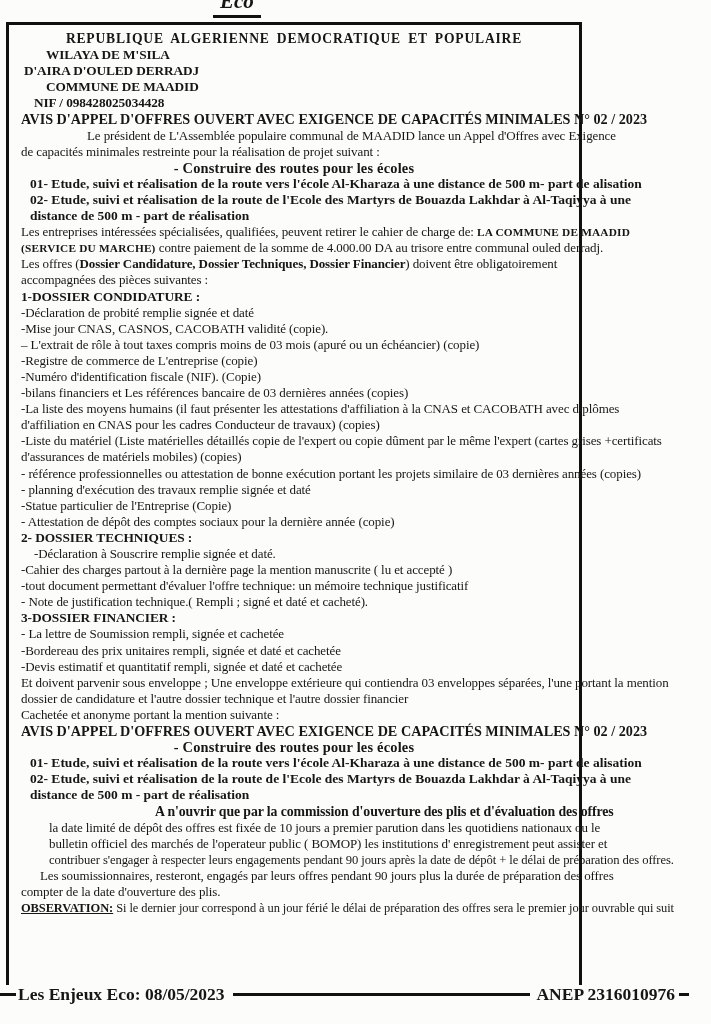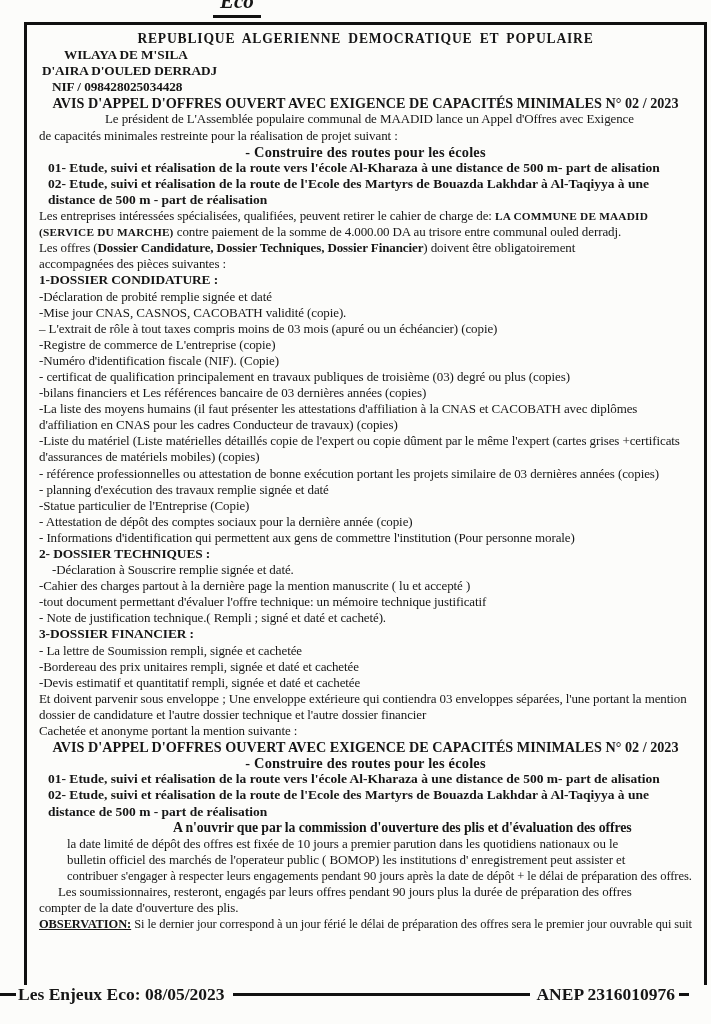--- a/index.html
+++ b/index.html
@@ -9,21 +9,21 @@
     font-family:"Liberation Serif","DejaVu Serif",serif;
   }
   
   .masthead{
     position:absolute;top:-11px;left:213px;z-index:3;
     font-weight:700;font-style:italic;font-size:21px;
     border-bottom:3px solid #111;padding:0 7px 1px 7px;
   }
   
   .frame{
-    position:absolute;left:24px;top:22px;width:683px;height:963px;
+    position:absolute;left:6px;top:22px;width:576px;height:963px;
     border:3px solid #101010;border-bottom:none;box-sizing:border-box;
     padding:6px 12px 0 12px;
   }
   .ln{
     white-space:nowrap;font-size:13px;line-height:16.1px;
     letter-spacing:-0.1px;margin-left:0;
   }
   .s-republic{text-align:center;font-weight:700;font-size:13.6px;letter-spacing:.8px;word-spacing:3px;}
   .s-org {font-weight:700;font-size:13.3px;margin-left:25px;}
   .s-org2{font-weight:700;font-size:13.3px;margin-left:3px;}
@@ -56,49 +56,48 @@
 
 <div class="masthead">
   <span>Eco</span>
 </div>
 
 <div class="frame">
   <div>
       <div class="ln s-republic">REPUBLIQUE ALGERIENNE DEMOCRATIQUE ET POPULAIRE</div>
       <div class="ln s-org">WILAYA DE M'SILA</div>
       <div class="ln s-org2">D'AIRA D'OULED DERRADJ</div>
+      <div class="ln s-org">COMMUNE DE MAADID</div>
       <div class="ln s-nif">NIF / 098428025034428</div>
       <div class="ln s-title">AVIS D'APPEL D'OFFRES OUVERT AVEC EXIGENCE DE CAPACITÉS MINIMALES N° 02 / 2023</div>
       <div class="ln s-pind">Le président de L'Assemblée populaire communal de MAADID lance un Appel d'Offres avec Exigence</div>
       <div class="ln">de capacités minimales restreinte pour la réalisation de projet suivant :</div>
       <div class="ln s-cb">- Construire des routes pour les écoles</div>
       <div class="ln s-bi">01- Etude, suivi et réalisation de la route vers l'école Al-Kharaza à une distance de 500 m- part de alisation</div>
       <div class="ln s-bi">02- Etude, suivi et réalisation de la route de l'Ecole des Martyrs de Bouazda Lakhdar à Al-Taqiyya à une</div>
       <div class="ln s-bi">distance de 500 m - part de réalisation</div>
       <div class="ln"><span>Les entreprises intéressées spécialisées, qualifiées, peuvent retirer le cahier de charge de: </span><span class="sg-b sg-sc">LA COMMUNE DE MAADID</span></div>
       <div class="ln"><span class="sg-b sg-sc">(SERVICE DU MARCHE)</span><span> contre paiement de la somme de 4.000.00 DA au trisore entre communal ouled derradj.</span></div>
       <div class="ln"><span>Les offres (</span><span class="sg-b">Dossier Candidature, Dossier Techniques, Dossier Financier</span><span>) doivent être obligatoirement</span></div>
       <div class="ln">accompagnées des pièces suivantes :</div>
       <div class="ln s-b">1-DOSSIER CONDIDATURE :</div>
       <div class="ln">-Déclaration de probité remplie signée et daté</div>
       <div class="ln">-Mise jour CNAS, CASNOS, CACOBATH validité (copie).</div>
       <div class="ln">– L'extrait de rôle à tout taxes compris moins de 03 mois (apuré ou un échéancier) (copie)</div>
       <div class="ln">-Registre de commerce de L'entreprise (copie)</div>
       <div class="ln">-Numéro d'identification fiscale (NIF). (Copie)</div>
-      <div class="ln">- certificat de qualification principalement en travaux publiques de troisième (03) degré ou plus (copies)</div>
       <div class="ln">-bilans financiers et Les références bancaire de 03 dernières années (copies)</div>
       <div class="ln">-La liste des moyens humains (il faut présenter les attestations d'affiliation à la CNAS et CACOBATH avec diplômes</div>
       <div class="ln">d'affiliation en CNAS pour les cadres Conducteur de travaux) (copies)</div>
       <div class="ln">-Liste du matériel (Liste matérielles détaillés copie de l'expert ou copie dûment par le même l'expert (cartes grises +certificats</div>
       <div class="ln">d'assurances de matériels mobiles) (copies)</div>
       <div class="ln">- référence professionnelles ou attestation de bonne exécution portant les projets similaire de 03 dernières années (copies)</div>
       <div class="ln">- planning d'exécution des travaux remplie signée et daté</div>
       <div class="ln">-Statue particulier de l'Entreprise (Copie)</div>
       <div class="ln">- Attestation de dépôt des comptes sociaux pour la dernière année (copie)</div>
-      <div class="ln">- Informations d'identification qui permettent aux gens de commettre l'institution (Pour personne morale)</div>
       <div class="ln s-b">2- DOSSIER TECHNIQUES :</div>
       <div class="ln s-pi1">-Déclaration à Souscrire remplie signée et daté.</div>
       <div class="ln">-Cahier des charges partout à la dernière page la mention manuscrite ( lu et accepté )</div>
       <div class="ln">-tout document permettant d'évaluer l'offre technique: un mémoire technique justificatif</div>
       <div class="ln">- Note de justification technique.( Rempli ; signé et daté et cacheté).</div>
       <div class="ln s-b">3-DOSSIER FINANCIER :</div>
       <div class="ln">- La lettre de Soumission rempli, signée et cachetée</div>
       <div class="ln">-Bordereau des prix unitaires rempli, signée et daté et cachetée</div>
       <div class="ln">-Devis estimatif et quantitatif rempli, signée et daté et cachetée</div>
       <div class="ln">Et doivent parvenir sous enveloppe ; Une enveloppe extérieure qui contiendra 03 enveloppes séparées, l'une portant la mention</div>

